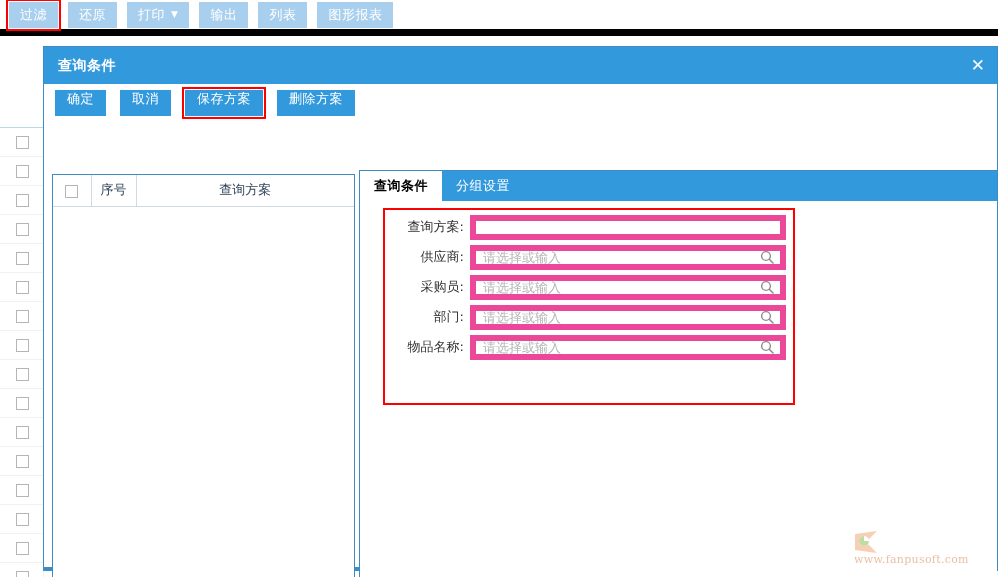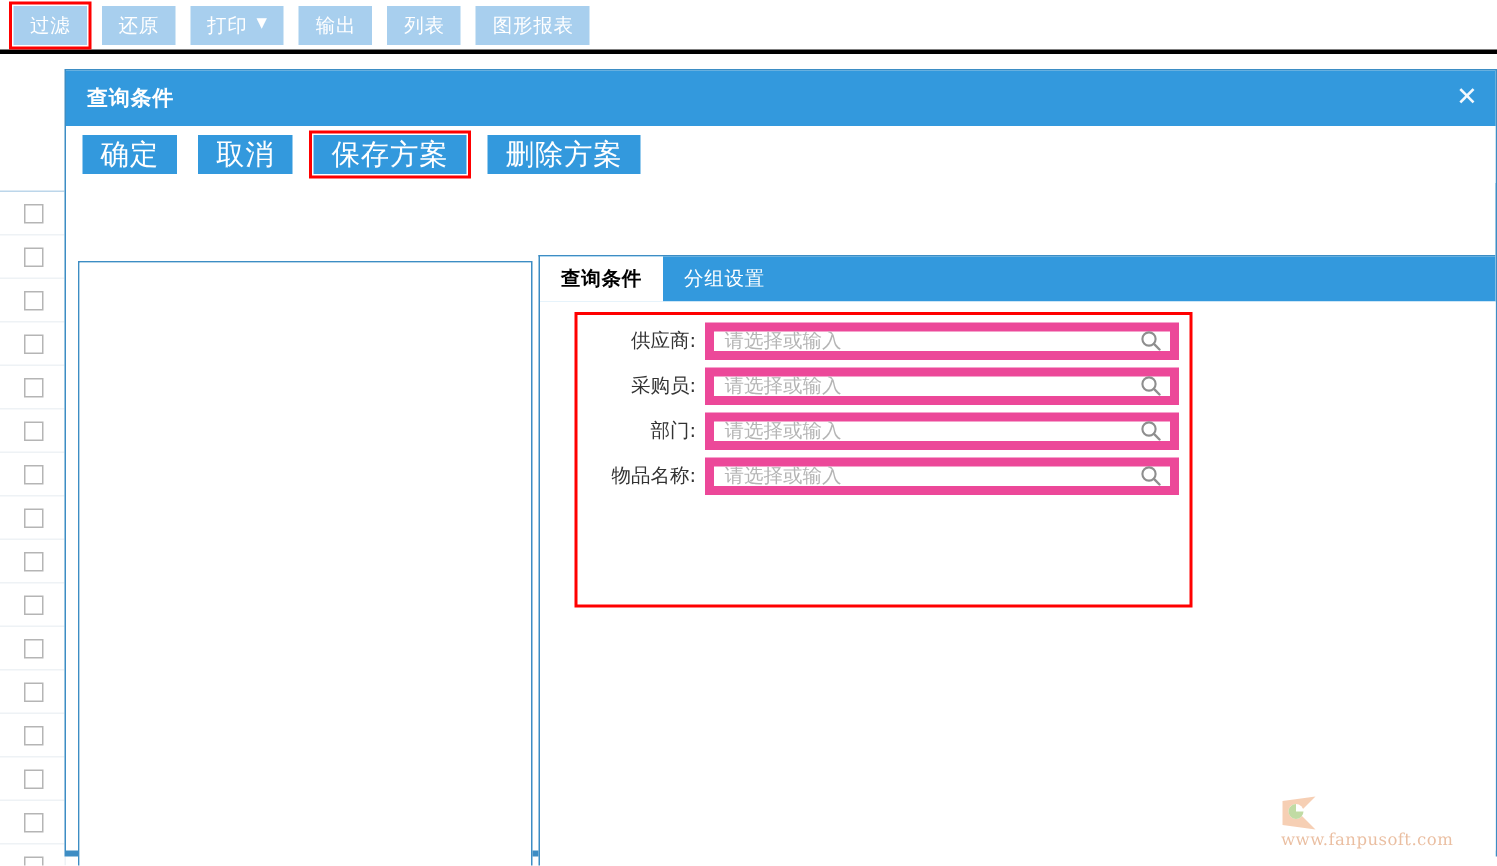--- a/index.html
+++ b/index.html
@@ -25,21 +25,21 @@
     background: #ffffff;
   }
 
   
   #toolbar {
     position: absolute;
     left: 0; top: 0;
     width: 998px;
     height: 36px;
     background: #ffffff;
-    border-bottom: 3px solid #000000;
+    border-bottom: 7px solid #000000;
     display: flex;
     align-items: center;
     padding-left: 9px;
     box-sizing: border-box;
   }
   .tb-btn {
     height: 26px;
     background: #a8cfee;
     color: #ffffff;
     font-size: 13px;
@@ -134,23 +134,23 @@
     background: #ffffff;
     display: flex;
     align-items: center;
     padding-left: 11px;
     box-sizing: border-box;
   }
   .act-btn {
     height: 26px;
     background: #3399dd;
     color: #ffffff;
-    font-size: 19px;
+    font-size: 13px;
     display: inline-flex;
-    align-items: flex-end;
+    align-items: flex-start;
     justify-content: center;
     padding: 0 12px;
     margin-right: 14px;
     border: none;
     cursor: default;
     white-space: nowrap;
     letter-spacing: 0.5px;
   }
 
   
@@ -443,31 +443,48 @@
         <span>保存方案</span>
       </div>
       <div class="act-btn">
         <span>删除方案</span>
       </div>
     </div>
 
   <div id="dialog-body">
 
     <div id="left-panel">
+      <table id="scheme-table">
+        <thead>
+          <tr>
+            <th class="col-chk">
+              <span class="hdr-chk"></span>
+            </th>
+            <th class="col-idx">序号</th>
+            <th>查询方案</th>
+          </tr>
+        </thead>
+      </table>
       <div id="scheme-empty"></div>
     </div>
 
     <div id="right-panel">
       <div id="tab-strip">
           <div class="tab active">查询条件</div>
           <div class="tab">分组设置</div>
         </div>
       <div id="right-content">
         <div id="form-highlight"></div>
         <div id="form">
+            <div class="form-row">
+              <div class="form-label">查询方案:</div>
+              <div class="form-field">
+                <input type="text" placeholder="" style="">
+              </div>
+            </div>
             <div class="form-row">
               <div class="form-label">供应商:</div>
               <div class="form-field">
                 <input type="text" placeholder="请选择或输入" style="">
                 <span class="search-icon">
                   <svg viewBox="0 0 14 14" width="14" height="14">
                     <circle cx="6" cy="6" r="4.4" fill="none" stroke="#8e8e8e" stroke-width="1.4"></circle>
                     <line x1="9.3" y1="9.3" x2="13" y2="13" stroke="#8e8e8e" stroke-width="1.6" stroke-linecap="round"></line>
                   </svg>
                 </span>

